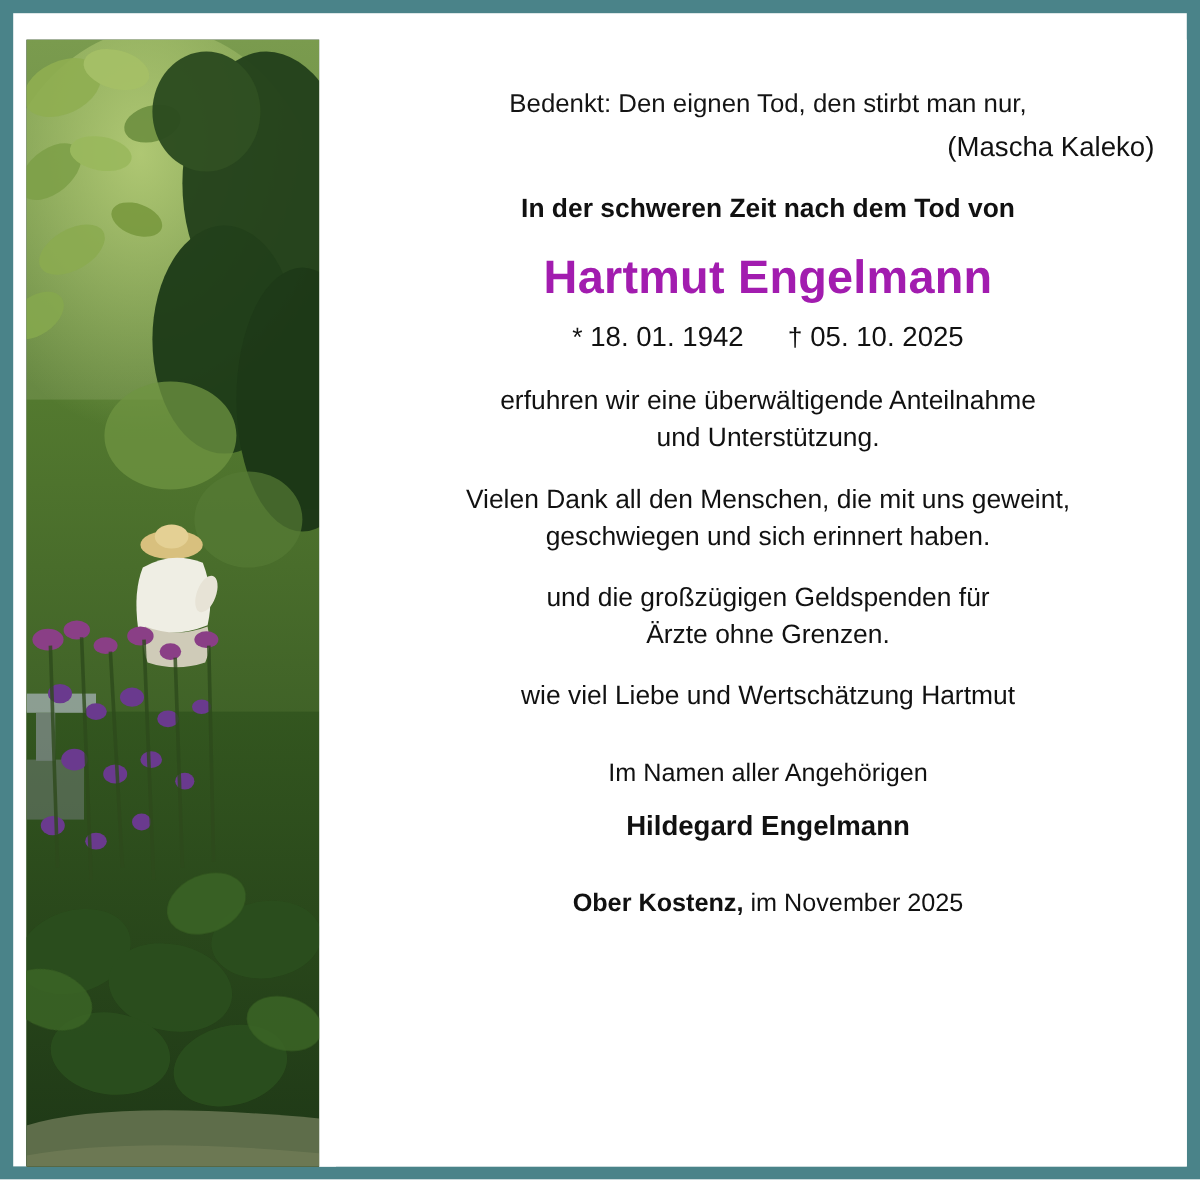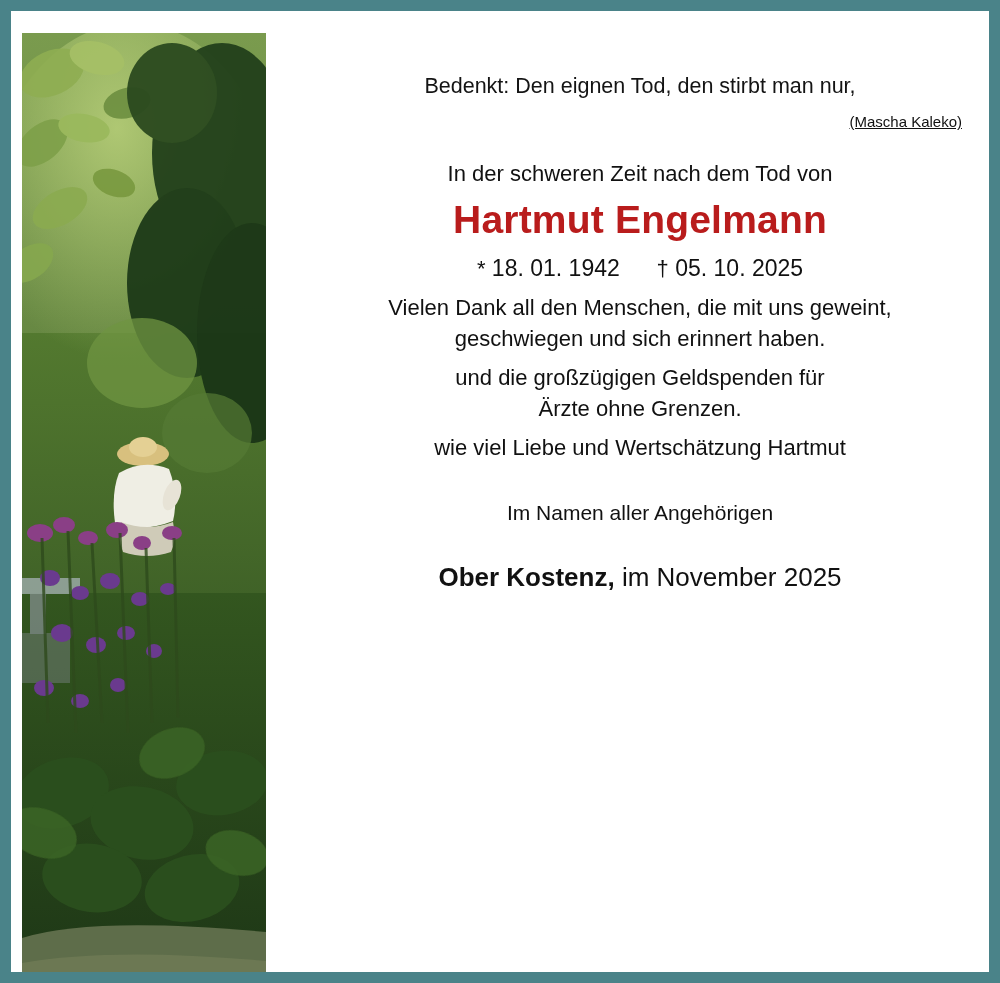--- a/index.html
+++ b/index.html
@@ -54,73 +54,73 @@
     box-sizing: border-box;
     text-align: center;
     color: #111111;
   }
   .quote {
     font-size: 21.5px;
     line-height: 30px;
     color: #141414;
   }
   .quote-author {
-    font-size: 15px;
+    font-size: 23px;
     line-height: 26px;
     margin-top: 8px;
     text-align: right;
     padding-right: 4px;
-    text-decoration: underline;
   }
   .lead {
     font-size: 22px;
     line-height: 30px;
     margin-top: 24px;
+    font-weight: bold;
   }
   .name {
     font-size: 39px;
     font-weight: bold;
     letter-spacing: 0.2px;
-    margin-top: 8px;
+    margin-top: 20px;
     line-height: 46px;
-    color: #b91c1c;
+    color: #a21caf;
   }
   .dates {
     font-size: 23px;
     margin-top: 10px;
     line-height: 30px;
   }
   .dates .sym {
     font-size: 22px;
   }
   .dates .gap {
     display: inline-block;
     width: 24px;
   }
   .para {
     font-size: 22px;
     line-height: 31px;
     margin-top: 22px;
   }
   .para.tight {
-    margin-top: 8px;
+    margin-top: 20px;
   }
   .closing {
     font-size: 21px;
     line-height: 31px;
     margin-top: 34px;
   }
   .signature {
     font-size: 23px;
     font-weight: bold;
     line-height: 32px;
     margin-top: 12px;
   }
   .place-line {
-    font-size: 26px;
+    font-size: 21px;
     line-height: 30px;
     margin-top: 34px;
   }
   .place-line .place {
     font-weight: bold;
   }
 </style>
 </head>
 <body>
 
@@ -252,36 +252,41 @@
       <div class="name">Hartmut Engelmann</div>
 
       <div class="dates">
         <span class="sym">*</span>
         <span>18. 01. 1942</span>
         <span class="gap"></span>
         <span class="sym">†</span>
         <span>05. 10. 2025</span>
       </div>
 
+      <div class="para">
+        <div>erfuhren wir eine überwältigende Anteilnahme</div>
+        <div>und Unterstützung.</div>
+      </div>
 
       <div class="para tight">
         <div>Vielen Dank all den Menschen, die mit uns geweint,</div>
         <div>geschwiegen und sich erinnert haben.</div>
       </div>
 
       <div class="para tight">
         <div>und die großzügigen Geldspenden für</div>
         <div>Ärzte ohne Grenzen.</div>
       </div>
 
       <div class="para tight">
         <div>wie viel Liebe und Wertschätzung Hartmut</div>
       </div>
 
       <div class="closing">Im Namen aller Angehörigen</div>
+      <div class="signature">Hildegard Engelmann</div>
 
       <div class="place-line">
         <span class="place">Ober Kostenz,</span><span> im November 2025</span>
       </div>
 
     </div>
   </div>
 </div>
 
 </body></html>

